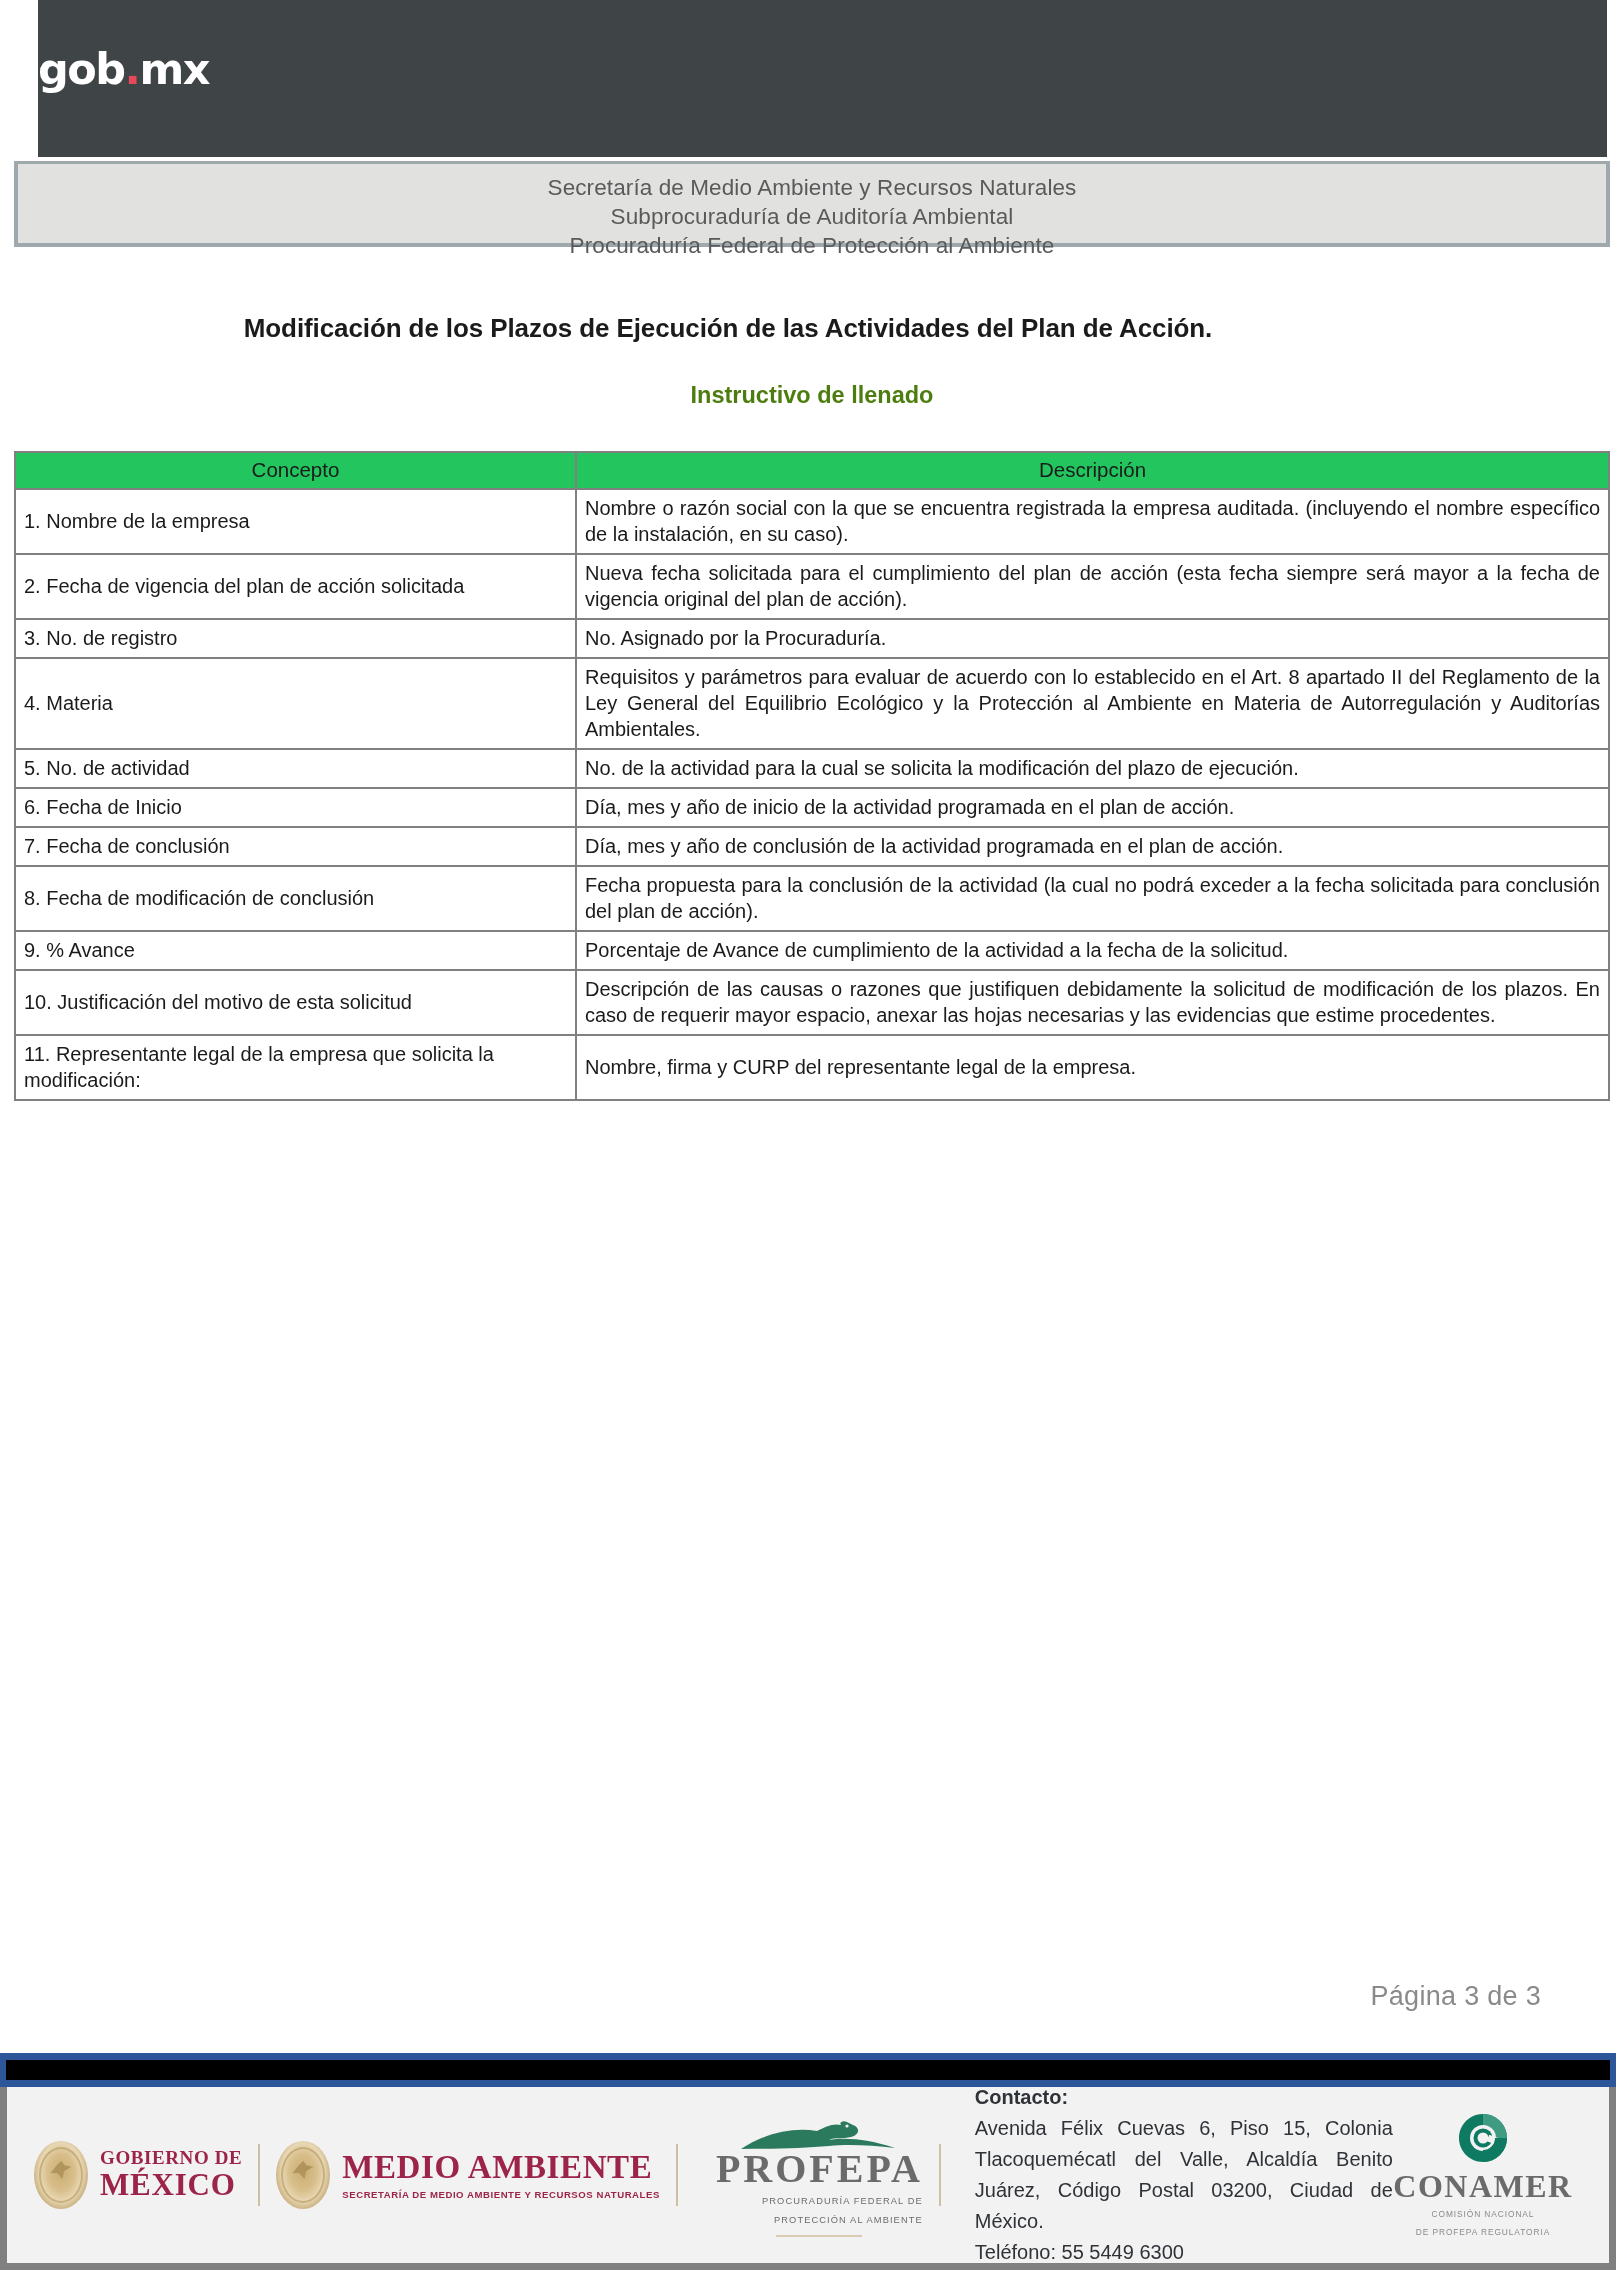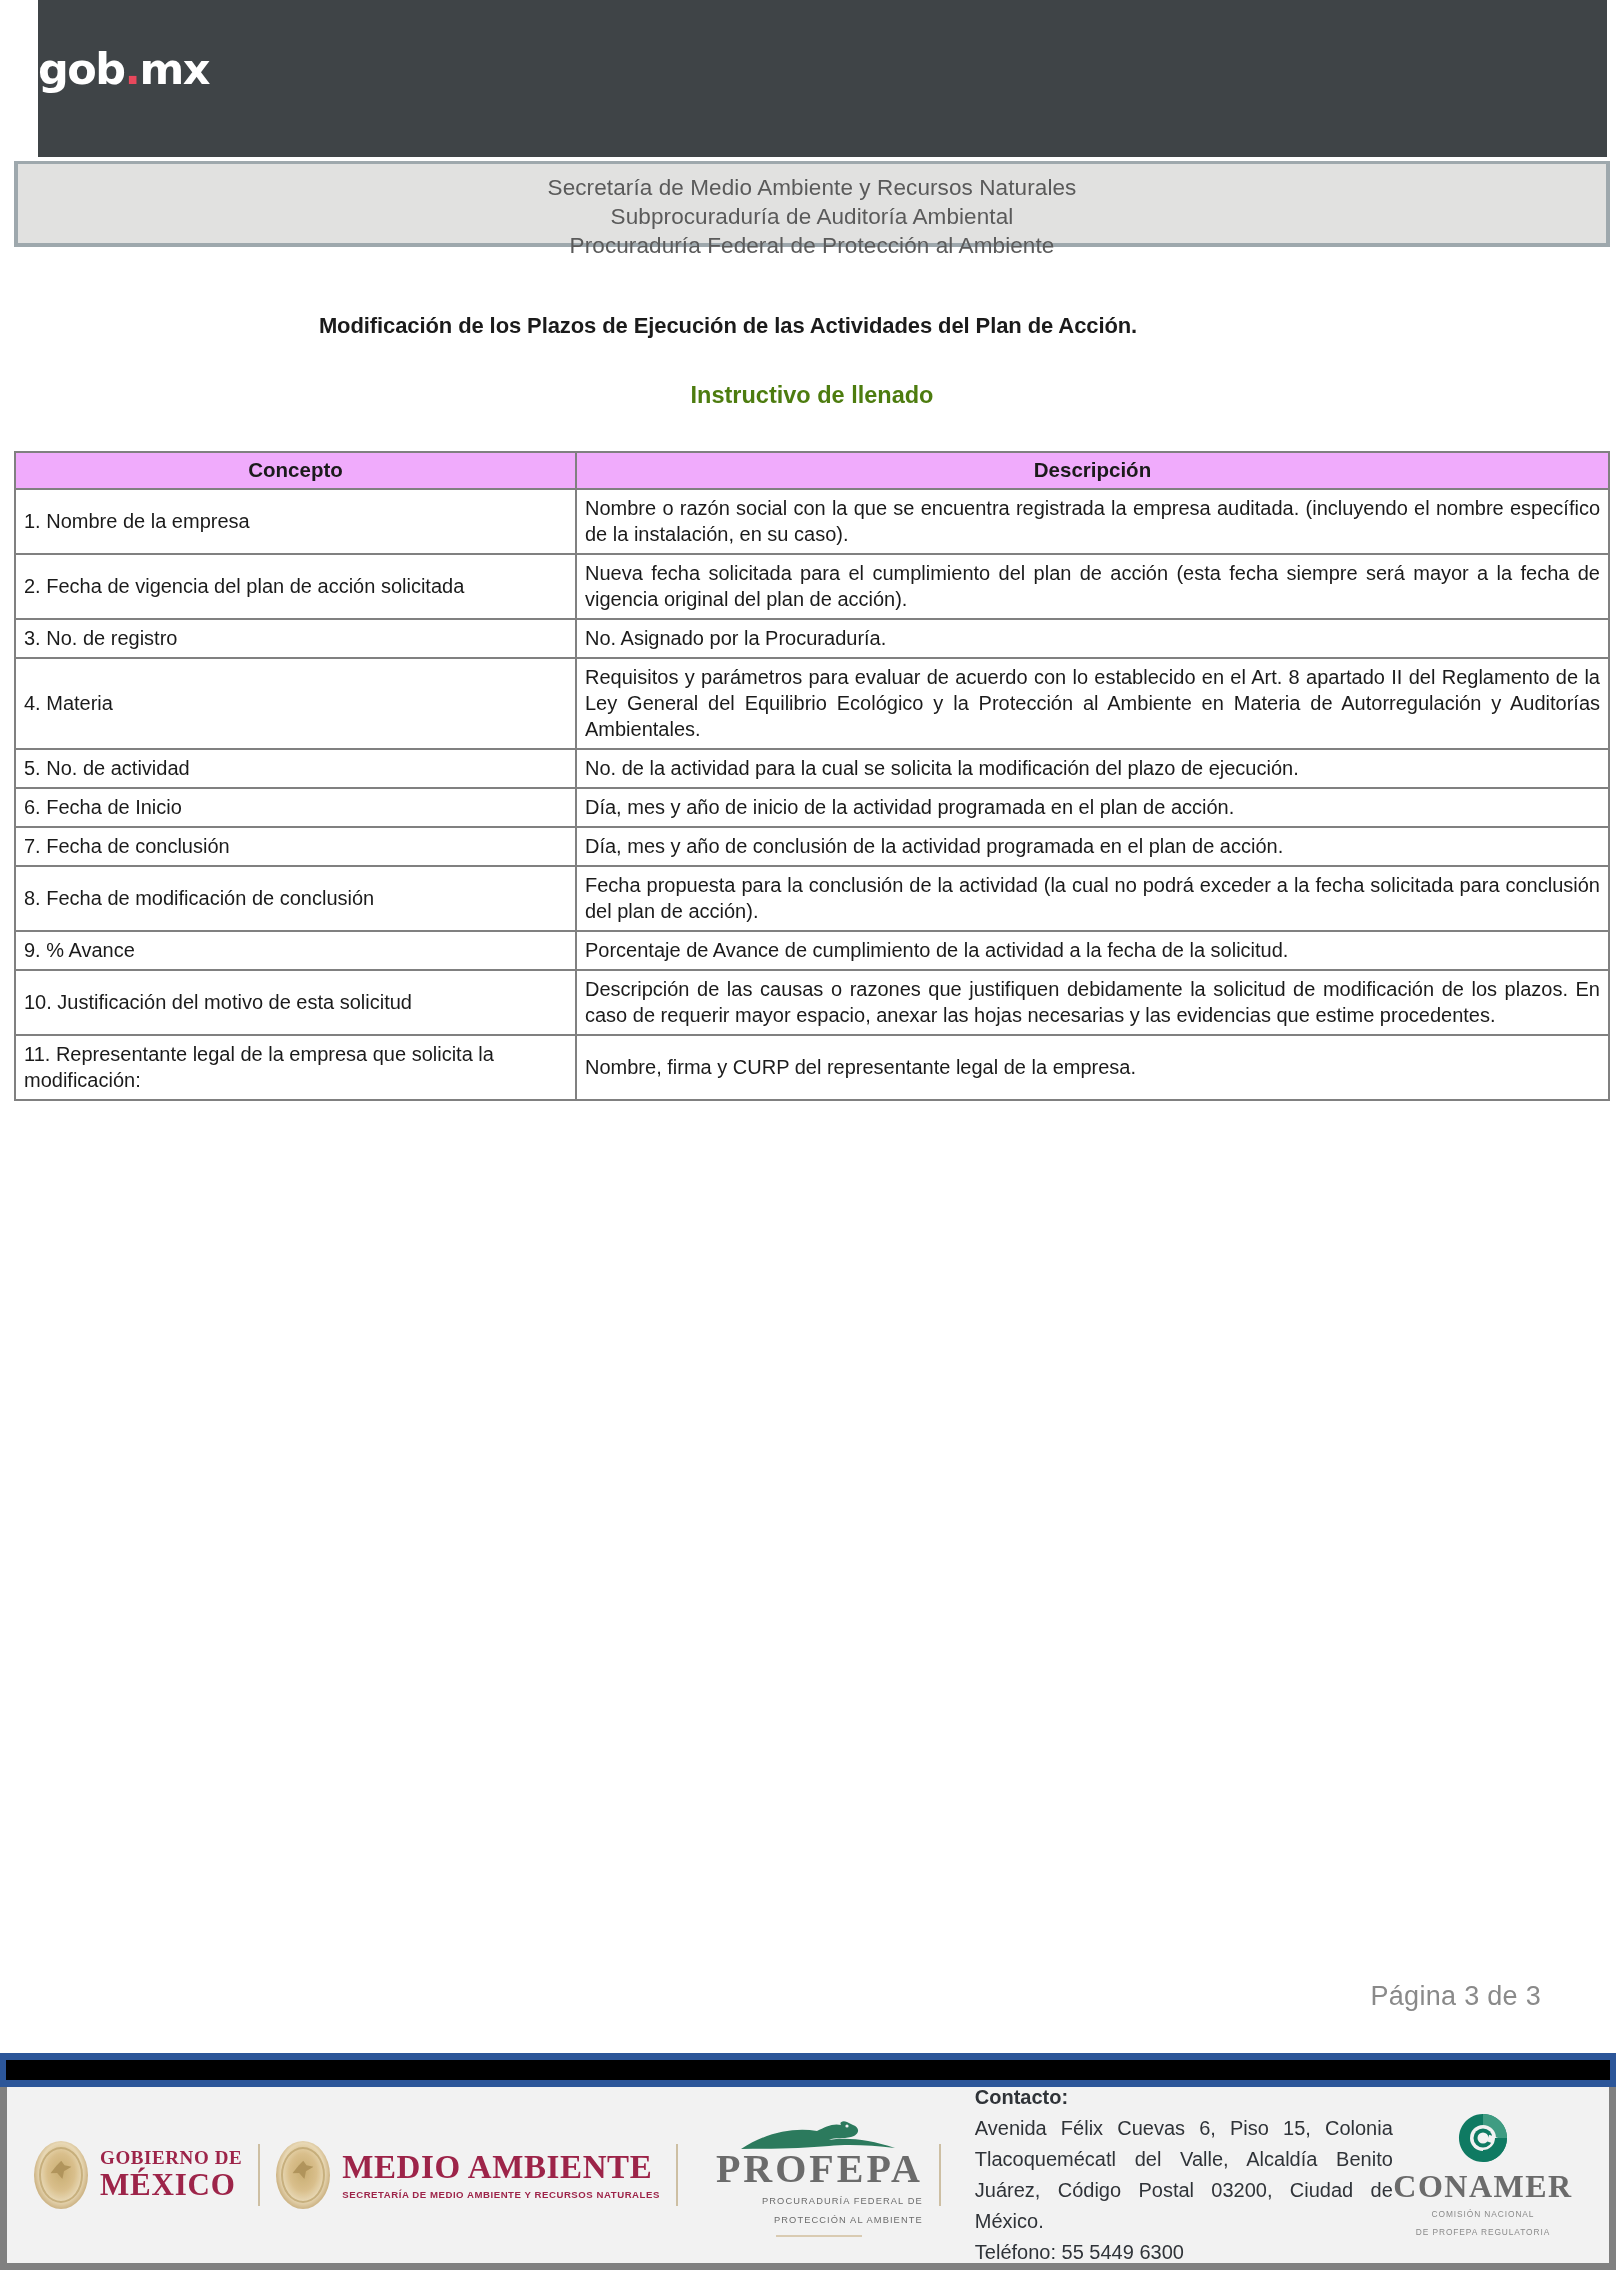--- a/index.html
+++ b/index.html
@@ -63,21 +63,21 @@
     white-space: nowrap;
   }
 
   
   .doc-title {
     position: absolute;
     left: 0;
     top: 313px;
     width: 1456px;
     text-align: center;
-    font-size: 22px;
+    font-size: 26px;
     font-weight: 700;
     color: #1b1b1b;
     letter-spacing: -0.1px;
   }
   .doc-subtitle {
     position: absolute;
     left: 0;
     top: 382px;
     width: 1624px;
     text-align: center;
@@ -102,23 +102,23 @@
   .instr-table th,
   .instr-table td {
     border: 2px solid #808080;
     vertical-align: middle;
     font-size: 20px;
     line-height: 26px;
     color: #1b1b1b;
     padding: 5px 8px 6px 8px;
   }
   .instr-table thead th {
-    background: #f0abfc;
+    background: #22c55e;
     text-align: center;
-    font-weight: 700;
+    font-weight: 400;
     font-size: 20.5px;
     padding: 4px 8px 5px 8px;
   }
   .instr-table td.concepto {
     text-align: left;
   }
   .instr-table td.descripcion {
     text-align: justify;
     text-justify: inter-word;
   }

